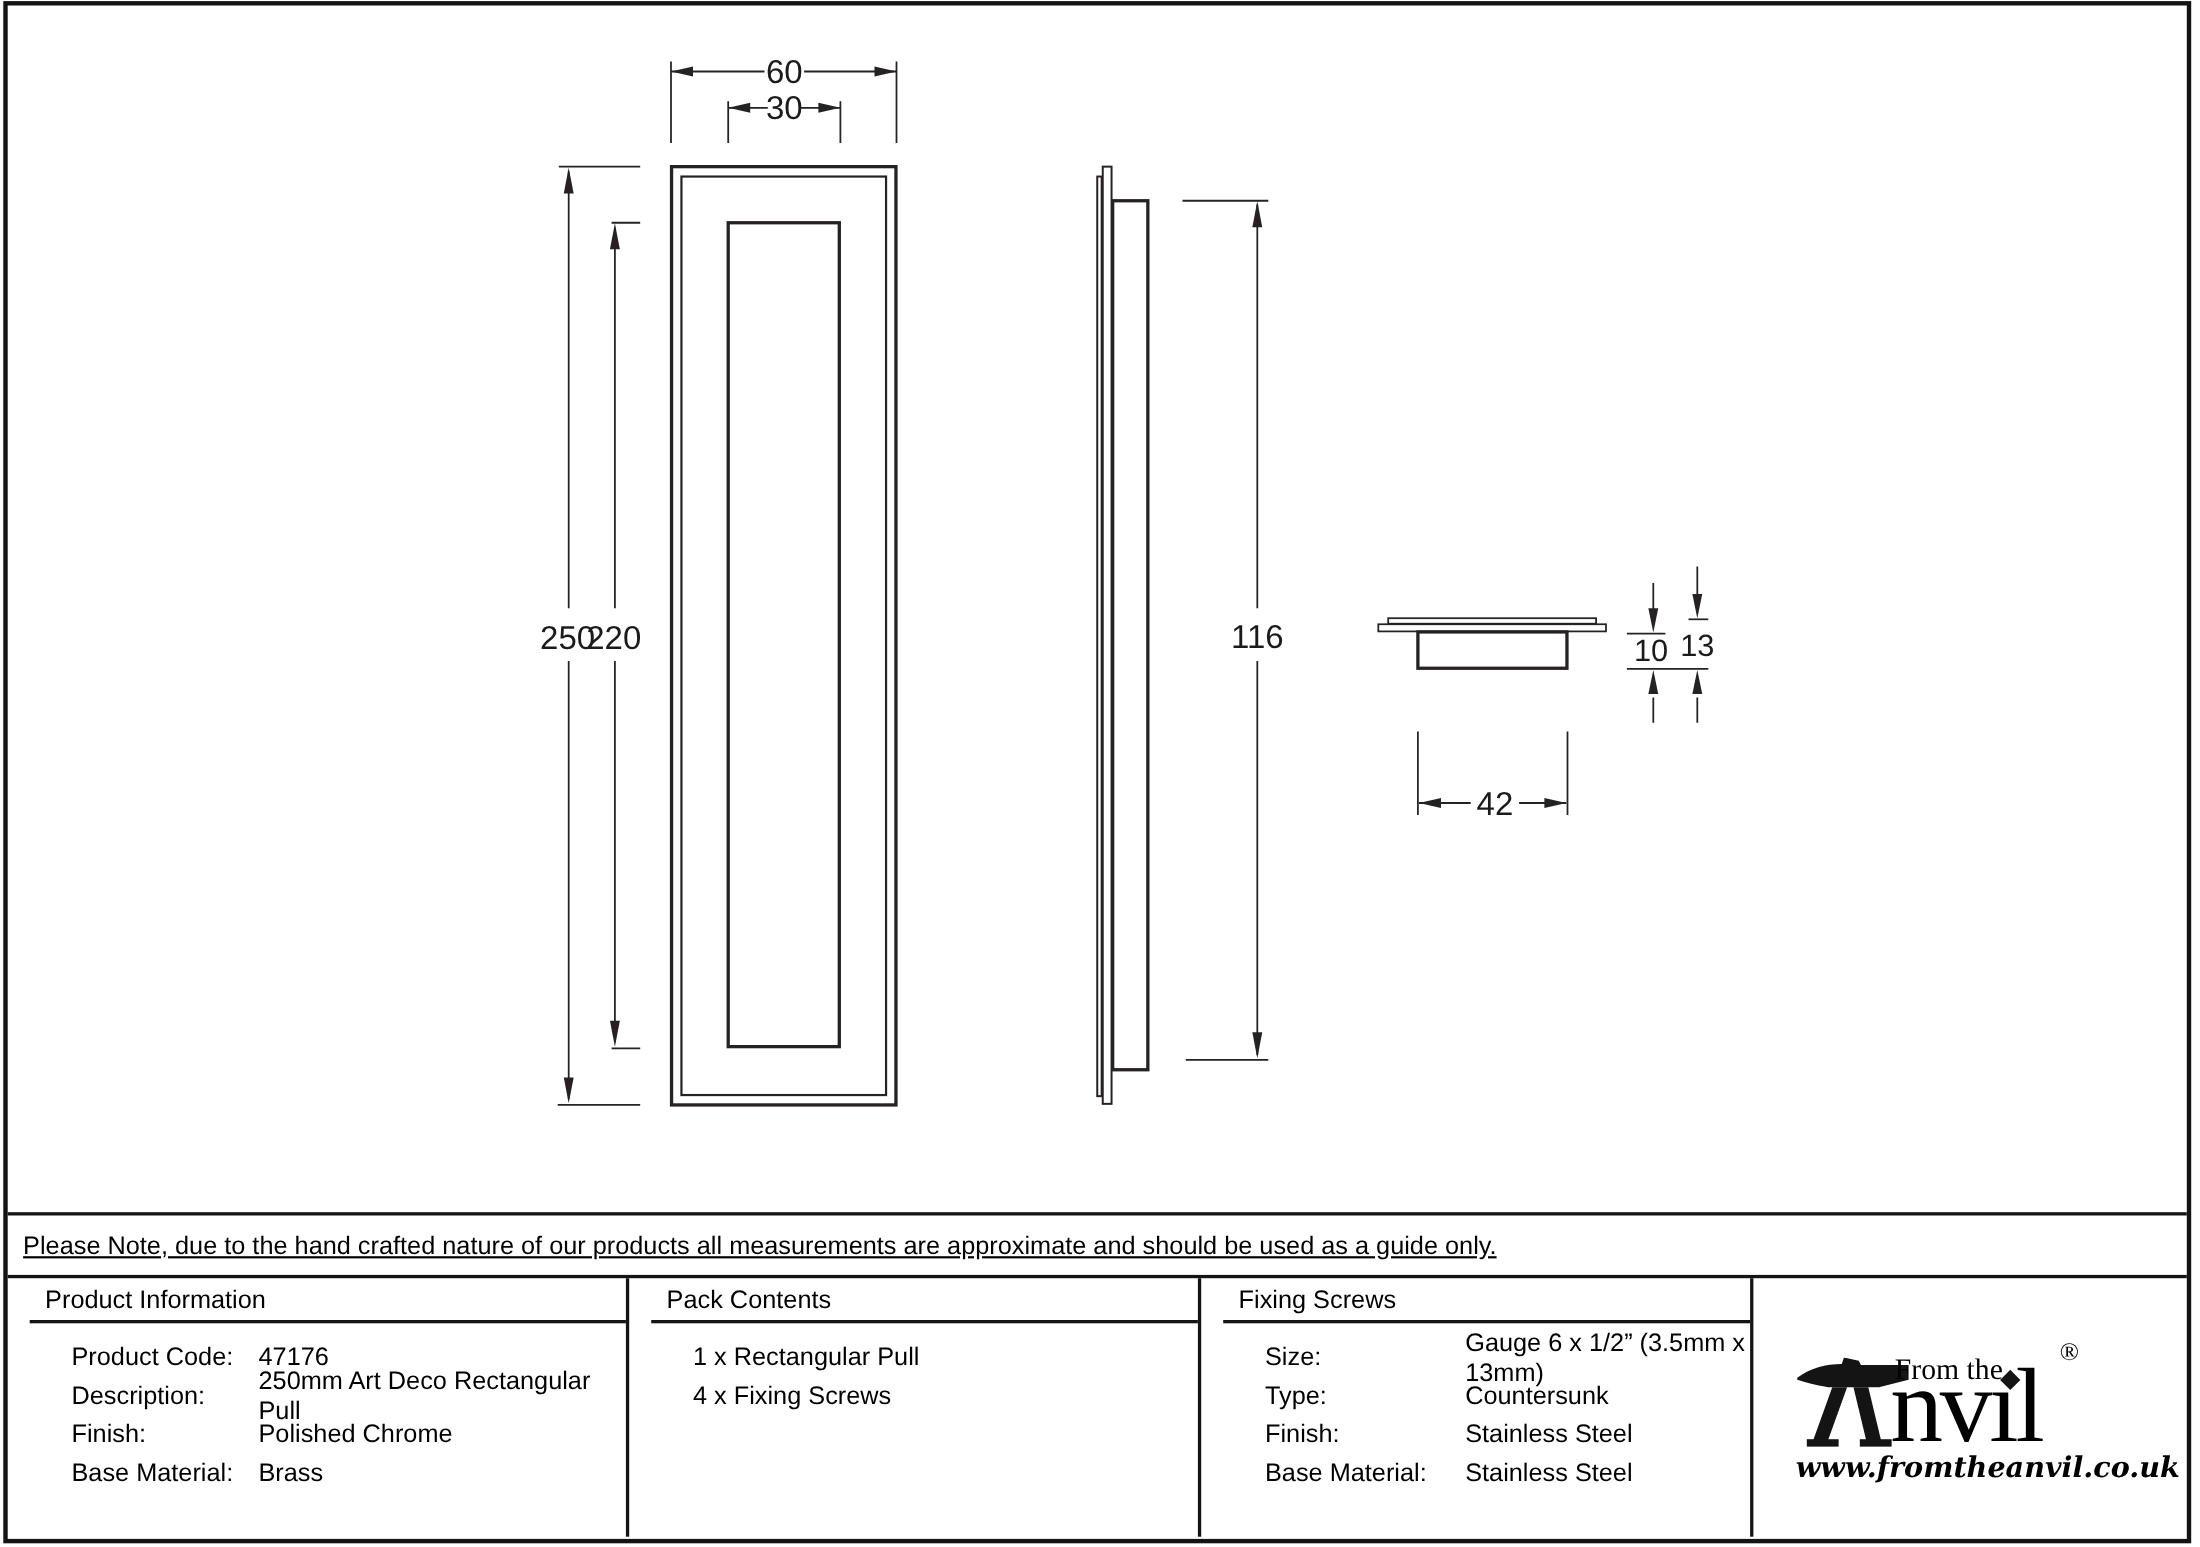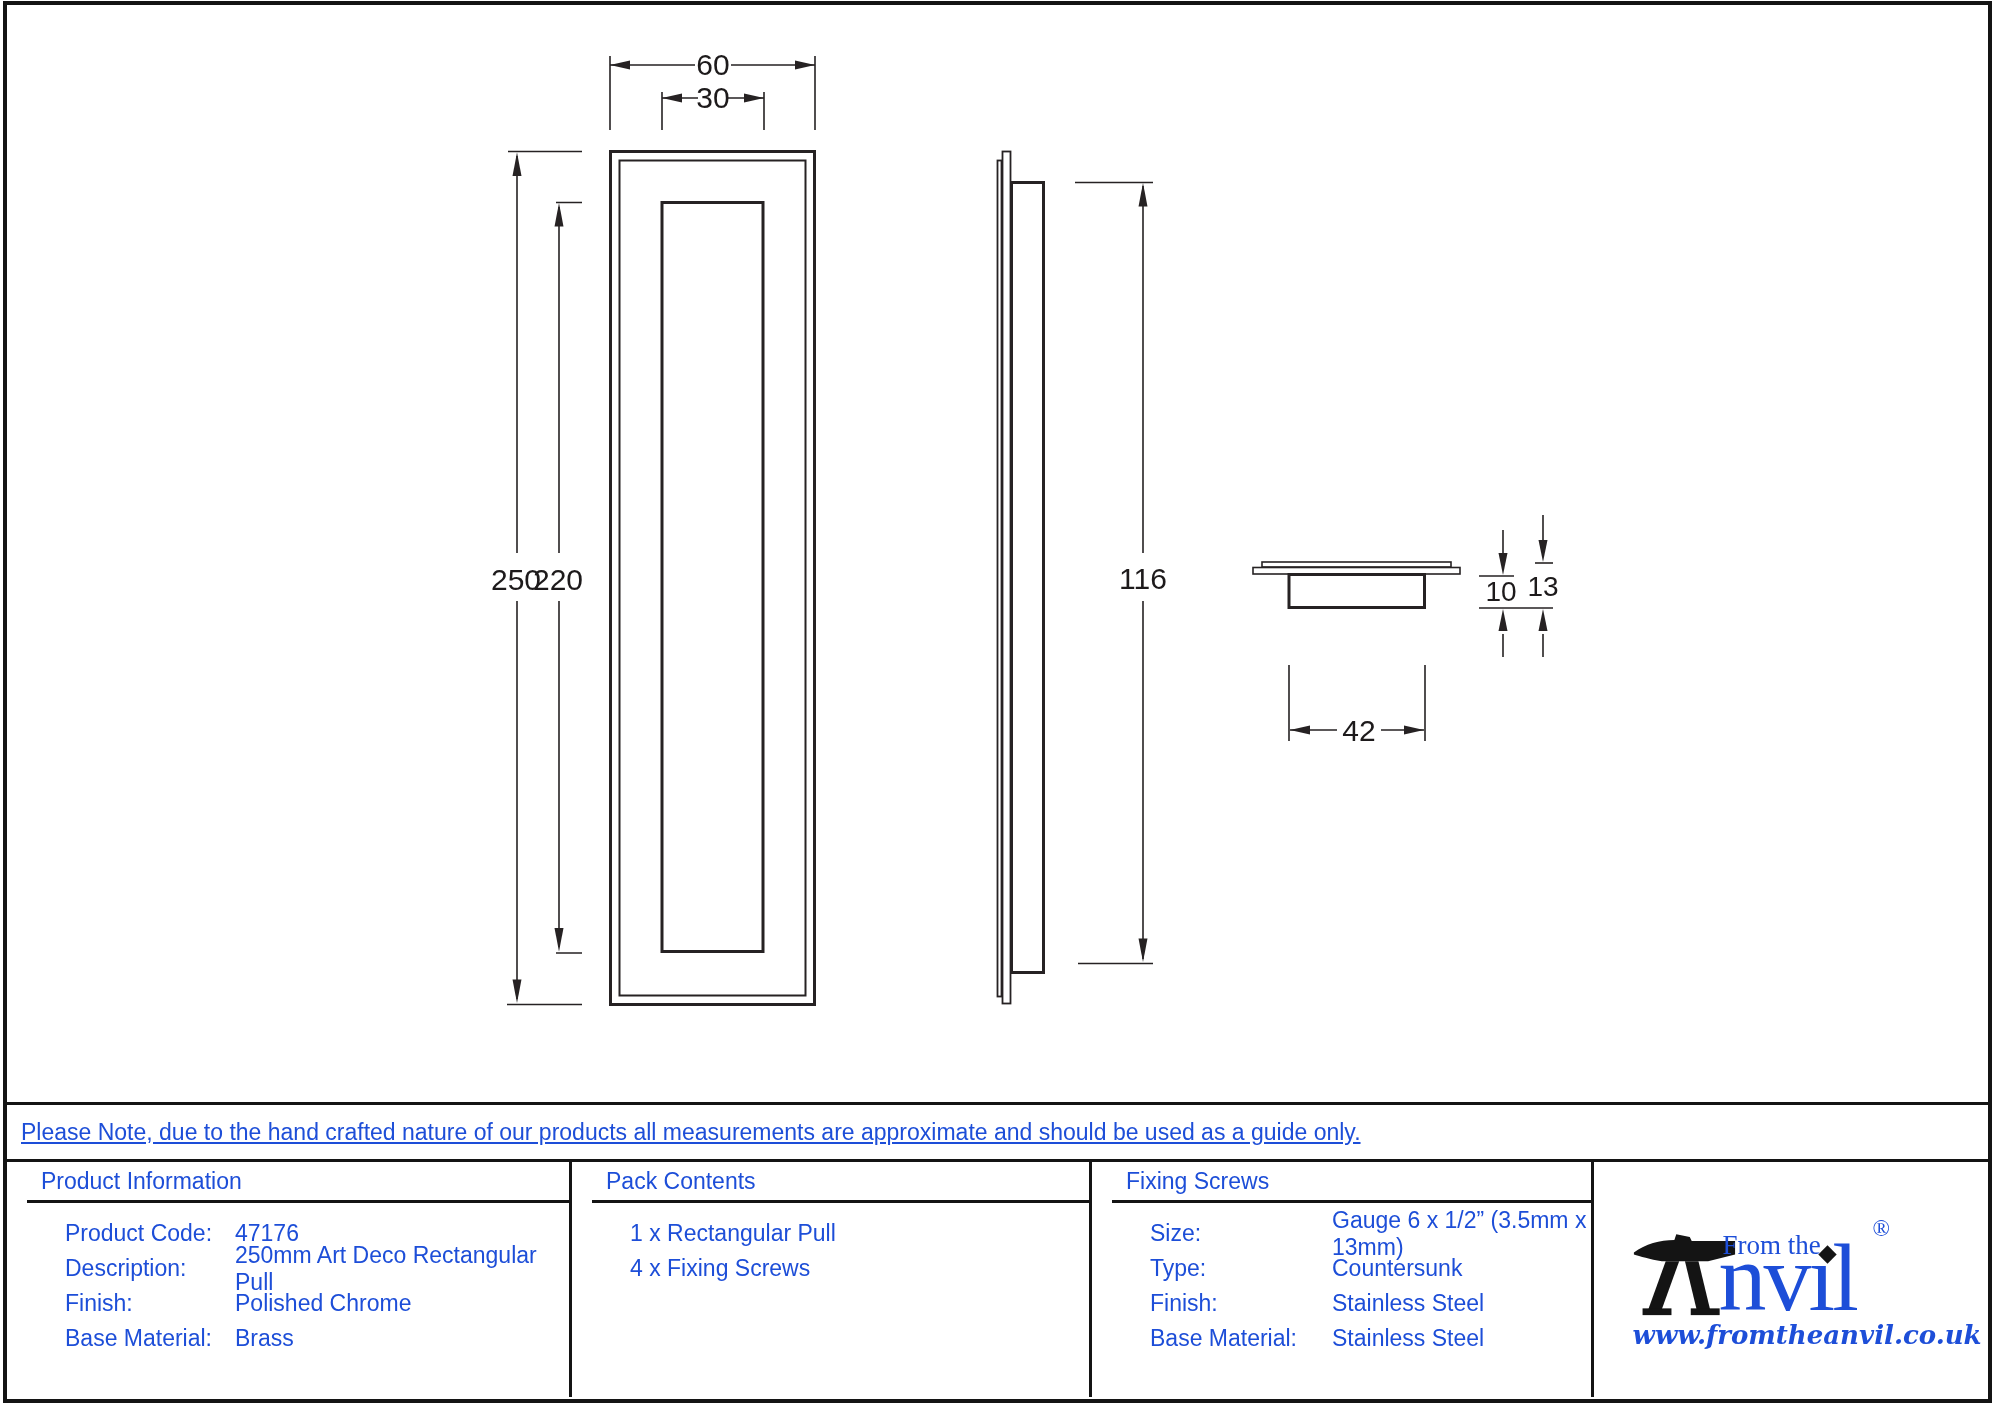--- a/index.html
+++ b/index.html
@@ -1,17 +1,17 @@
 <!DOCTYPE html>
 <html><head>
 <meta charset="utf-8">
 <style>
   html,body{margin:0;padding:0;background:#ffffff;}
   .page{position:relative;width:2000px;height:1406px;background:#ffffff;overflow:hidden;
-        font-family:"Liberation Sans",sans-serif;color:#1d4ed8;}
+        font-family:"Liberation Sans",sans-serif;color:#000000;}
   .frame{position:absolute;left:3px;top:1px;width:1989px;height:1402px;
          border:4px solid #141414;box-sizing:border-box;pointer-events:none;}
   .drawing{position:absolute;left:0;top:0;width:2000px;height:1102px;}
   .drawing path,.drawing rect{fill:none;stroke:#262223;}
   .drawing polygon{fill:#262223;stroke:none;}
   .drawing text{fill:#1d1a1b;font-family:"Liberation Sans",sans-serif;font-size:30px;text-anchor:middle;}
   .drawing text.small{font-size:28px;}
 
   .bottom{position:absolute;left:7px;top:1102px;width:1981px;height:295px;
           border-top:3px solid #141414;box-sizing:border-box;}

